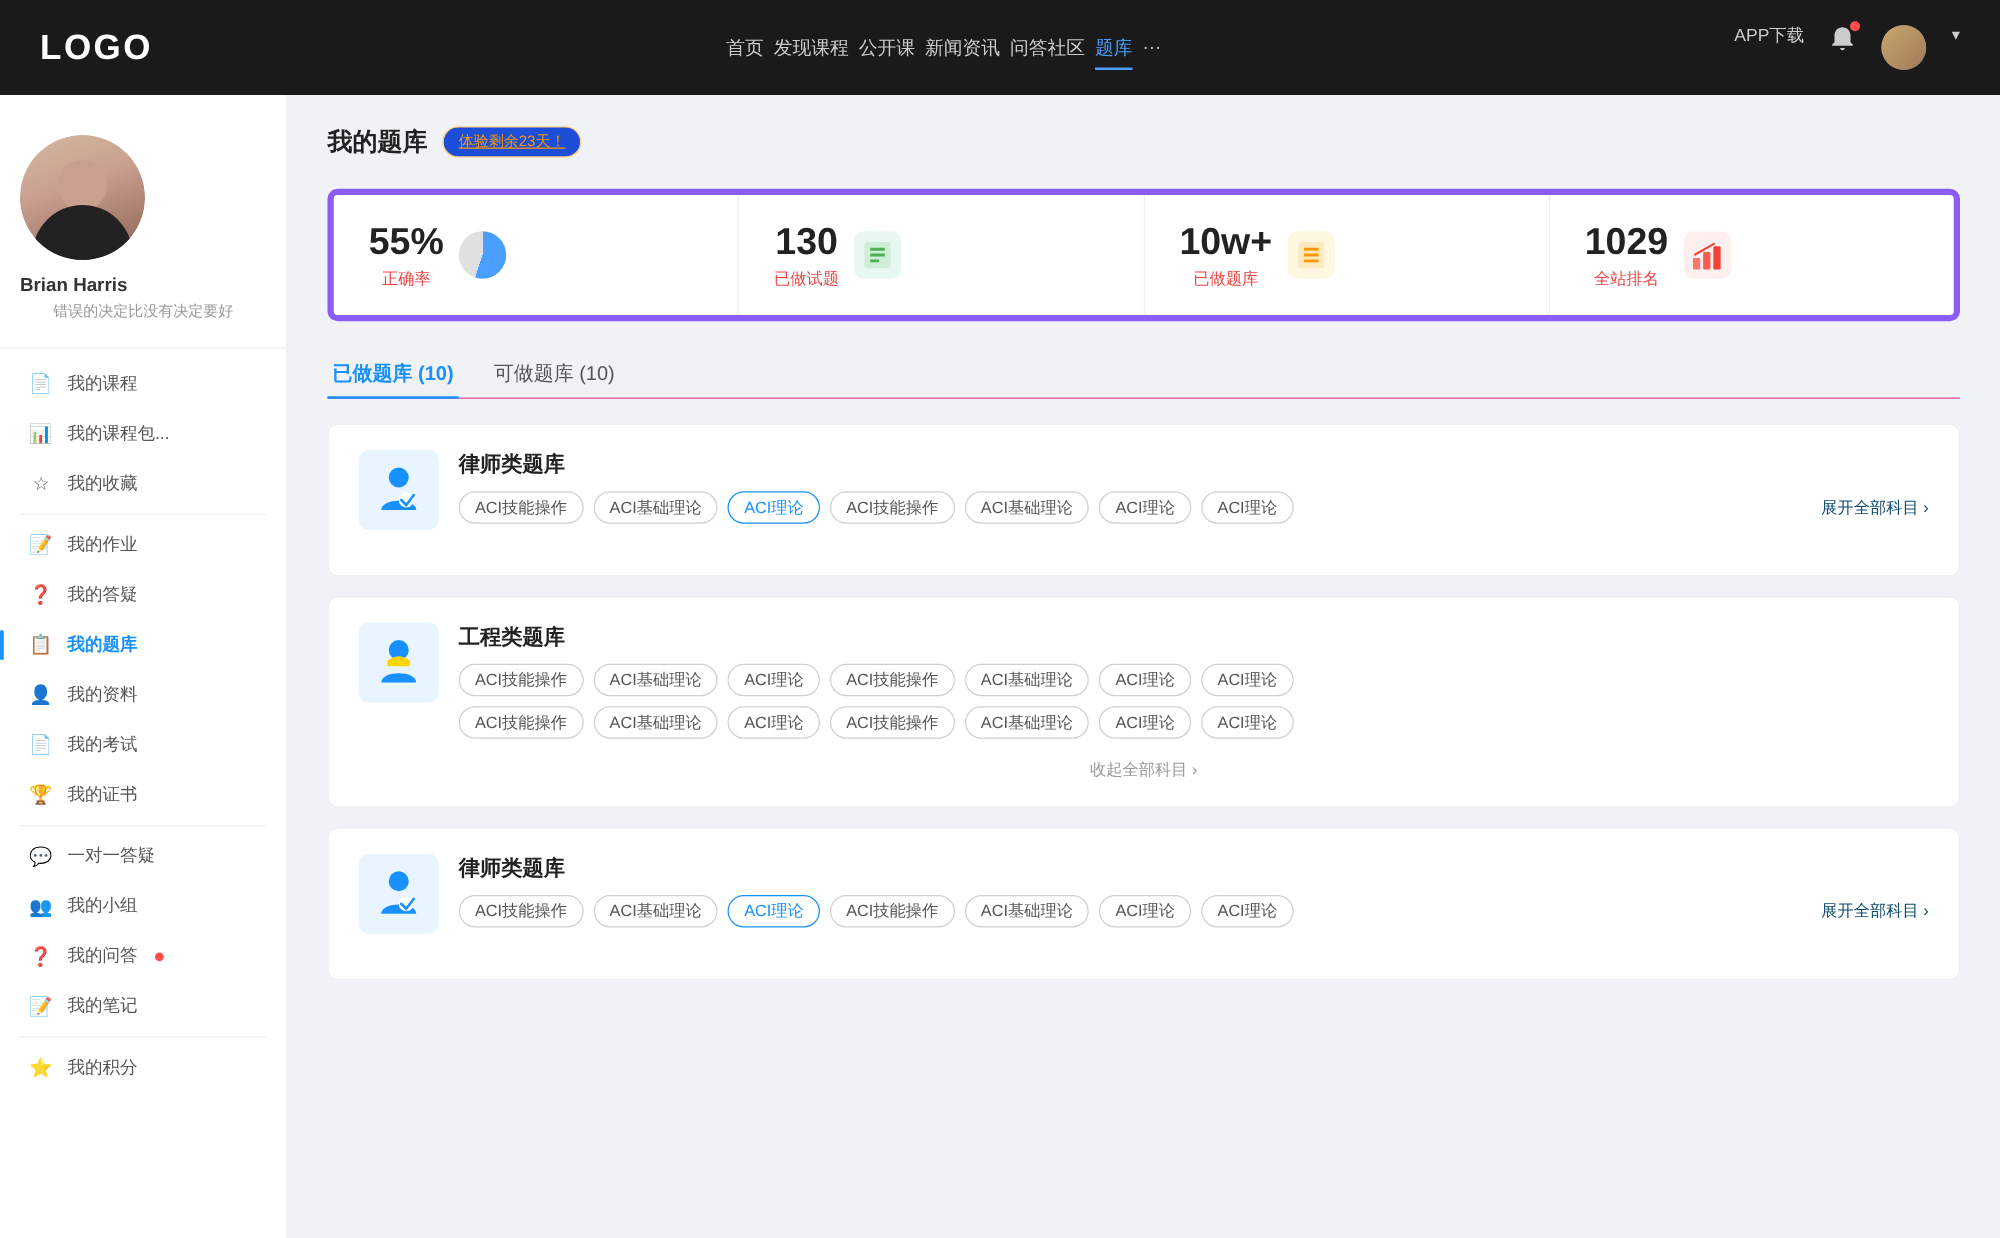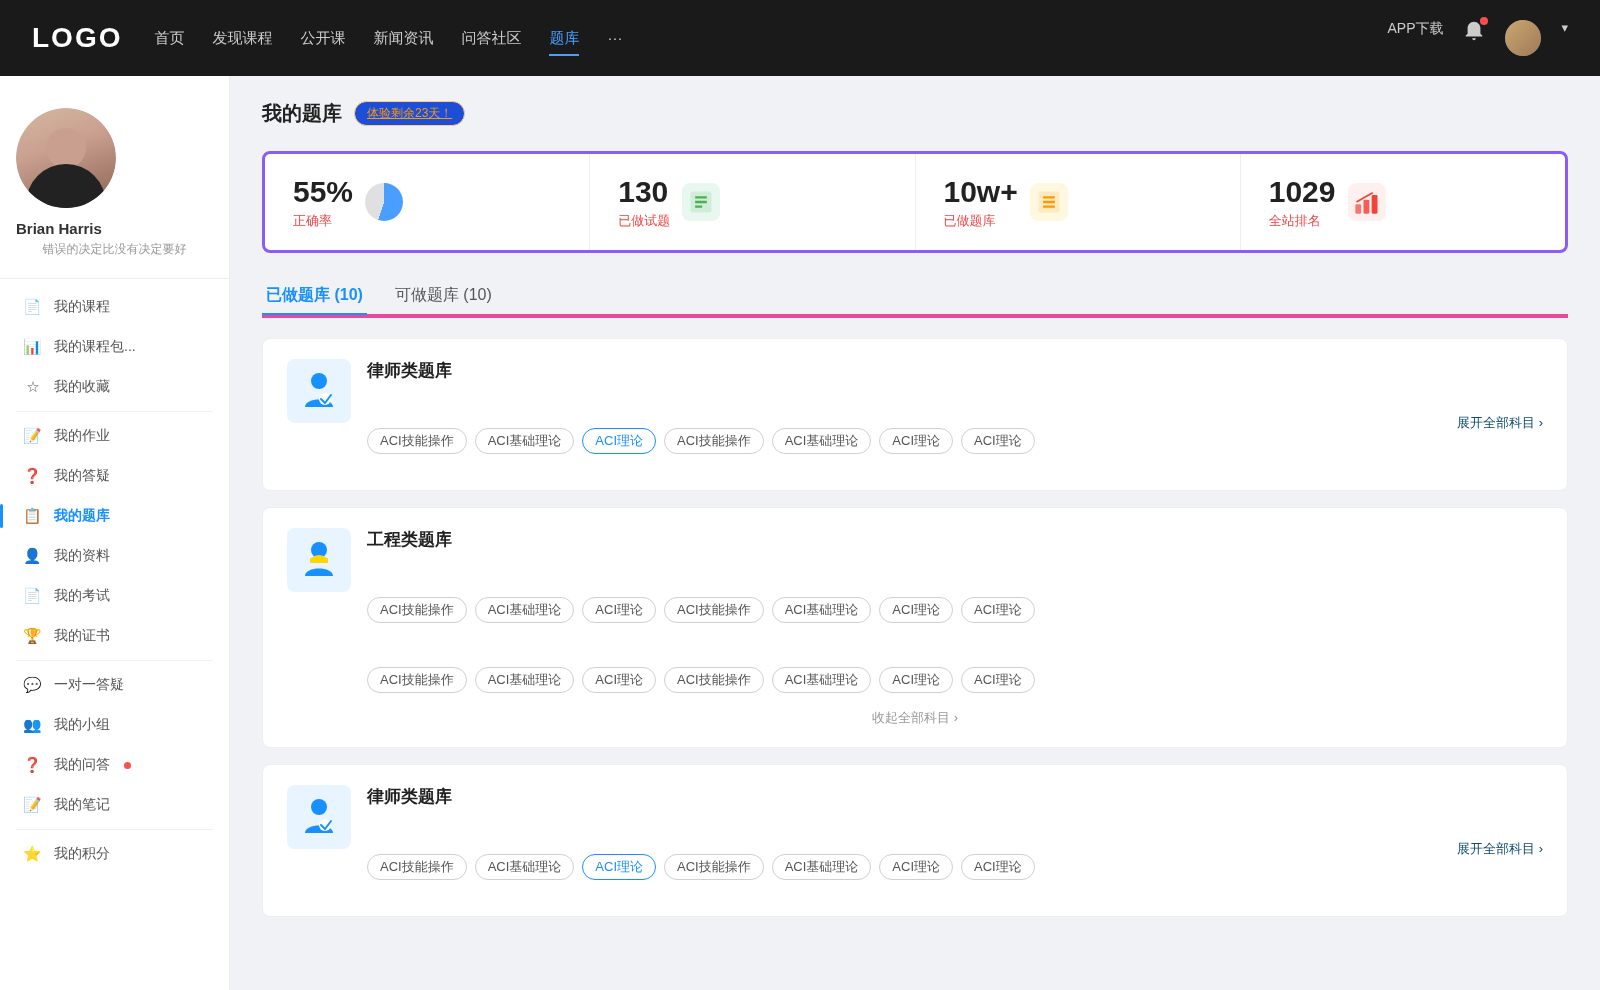--- a/index.html
+++ b/index.html
@@ -16,22 +16,23 @@
     }
     .navbar-logo {
       color: #fff;
       font-size: 28px;
       font-weight: bold;
       letter-spacing: 2px;
       min-width: 80px;
     }
     .navbar-links {
       display: flex;
-      gap: 28px;
+      gap: 8px;
       flex: 1;
+      justify-content: center;
     }
     .navbar-link {
       color: #ccc;
       font-size: 15px;
       cursor: pointer;
       padding: 4px 0;
       position: relative;
     }
     .navbar-link.active {
       color: #4a9eff;
@@ -231,21 +232,22 @@
       text-decoration: underline;
     }
 
     
     .stats-row {
       display: flex;
       background: #fff;
       border-radius: 8px;
       overflow: hidden;
       margin-bottom: 24px;
-      border: 3px solid #8b5cf6;
+      border: 5px solid #8b5cf6;
+      text-align: center;
     }
     .stat-item {
       flex: 1;
       padding: 20px 28px;
       display: flex;
       align-items: center;
       gap: 12px;
       border-right: 1px solid #eee;
     }
     .stat-item:last-child { border-right: none; }
@@ -278,21 +280,21 @@
       border-radius: 50%;
       background: conic-gradient(#4a9eff 0% 55%, #e0e0e0 55% 100%);
       flex-shrink: 0;
     }
 
     
     .tabs-row {
       display: flex;
       gap: 24px;
       margin-bottom: 20px;
-      border-bottom: 4px solid #ec4899;
+      border-bottom: 1px solid #ec4899;
     }
     .tab {
       padding: 8px 4px;
       font-size: 16px;
       cursor: pointer;
       color: #555;
       position: relative;
     }
     .tab.active {
       color: #1890ff;
@@ -345,21 +347,20 @@
       gap: 8px;
       align-items: center;
     }
     .tag {
       border: 1px solid #d0d0d0;
       border-radius: 20px;
       padding: 3px 12px;
       font-size: 13px;
       color: #555;
       cursor: pointer;
-      margin-top: 36px;
     }
     .tag.selected {
       border-color: #1890ff;
       color: #1890ff;
       background: #fff;
     }
     .expand-link {
       margin-left: auto;
       font-size: 13px;
       color: #0c4a6e;

